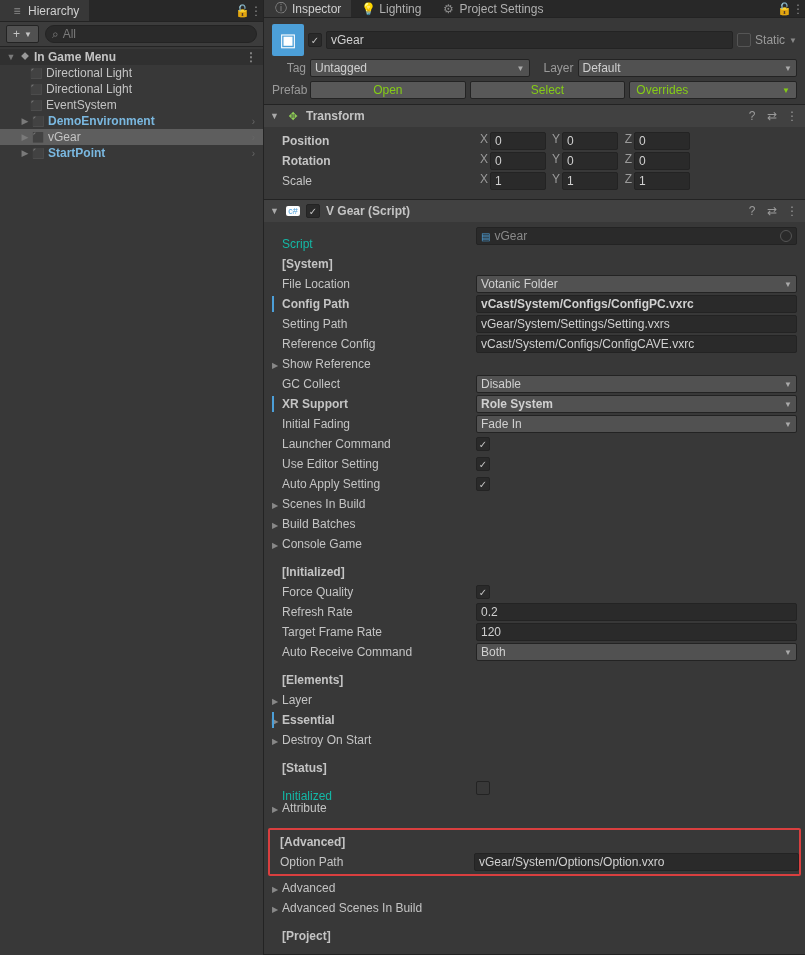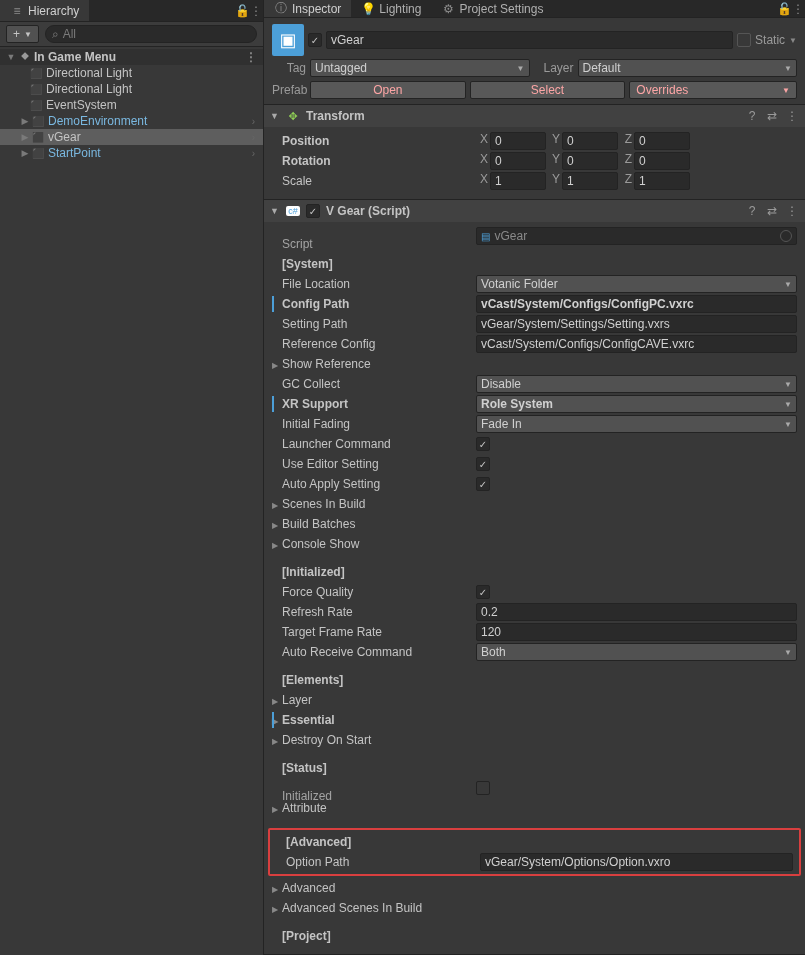--- a/index.html
+++ b/index.html
@@ -27,64 +27,64 @@
   .tree { padding: 2px 0; }
   .tree-row { display: flex; align-items: center; height: 16px; padding: 0 4px 0 0; gap: 2px; position: relative; }
   .tree-row .indent { display:inline-block; }
   .tree-row .foldout { width: 10px; text-align: center; color: #7a7a7a; font-size: 9px; }
   .tree-row .cube { width: 14px; text-align: center; font-size: 10px; }
   .tree-row .cube.blue { color: #5fa9d6; }
   .tree-row .cube.grey { color: #9a9a9a; }
   .tree-row.selected { background: #5e5e5e; }
   .tree-row.selected::after { content: ""; position: absolute; right: 4px; top: 50%; transform: translateY(-50%); color:#8c8c8c; }
   .tree-row.scene { background: #303030; font-weight: bold; }
-  .tree-row .label.blue { color: #7ab8e0; }
+  .tree-row .label.blue { color: #7ab8e0; font-weight: bold; }
   .tree-row .chev { color: #666; font-size: 10px; padding-right:4px; }
   .tree-row .more { color: #8c8c8c; padding: 0 2px; }
 
   
   .ins-header { padding: 6px 8px 4px 8px; border-bottom: 1px solid #232323; }
   .row { display: flex; align-items: center; gap: 4px; height: 20px; }
   .row + .row { margin-top: 2px; justify-content: space-between; }
   .obj-icon { width: 32px; height: 32px; background: #4c9fd8; border-radius: 2px; display: flex; align-items: center; justify-content: center; color:#fff; font-size:18px; }
   .name-field { flex: 1; height: 18px; background: #2a2a2a; border: 1px solid #232323; border-radius: 2px; padding: 0 4px; color: #d0d0d0; display:flex; align-items:center; }
   .chk { width: 14px; height: 14px; background: #2a2a2a; border: 1px solid #232323; border-radius: 2px; display: flex; align-items: center; justify-content: center; font-size: 10px; color:#c4c4c4; }
   .small-label { color: #9a9a9a; width: auto; }
   .drop { flex: 1; height: 18px; background: #515151; border: 1px solid #232323; border-radius: 2px; padding: 0 4px; display:flex; align-items:center; justify-content:space-between; color:#d0d0d0; }
   .drop .tri { font-size: 8px; color:#aaa; }
-  .btn { height: 18px; background: #585858; border: 1px solid #232323; border-radius: 2px; display:flex; align-items:center; justify-content:center; flex:1; color:#fca5a5; }
+  .btn { height: 18px; background: #585858; border: 1px solid #232323; border-radius: 2px; display:flex; align-items:center; justify-content:center; flex:1; color:#84cc16; }
 
   
   .component { border-bottom: 1px solid #232323; }
   .comp-head { display:flex; align-items:center; height:22px; padding: 0 6px; gap:6px; background:#414141; }
   .comp-head .fold { font-size:9px; color:#aaa; width:10px; }
   .comp-head .cicon { width:14px; text-align:center; font-size:11px; }
   .comp-head .ctitle { flex:1; font-weight:bold; }
   .comp-head .aux { color:#9a9a9a; width:14px; text-align:center; }
   .comp-body { padding: 4px 8px 8px 8px; }
 
   .prop { display:flex; align-items:center; height:20px; gap:4px; position:relative; }
   .prop .lab { width: 200px; padding-left: 10px; color:#c4c4c4; }
-  .prop .lab.dim { color:#a3a3a3;margin-top:15px; }
+  .prop .lab.dim { color:#14b8a6;margin-top:15px; }
   .prop .lab.bold { font-weight:bold; }
   .prop .lab.sec { font-weight:bold; color:#c4c4c4; }
   .prop .lab .fold { font-size:8px; color:#888; margin-left:-10px; display:inline-block; width:10px; }
   .prop .field { flex:1; height:18px; background:#2a2a2a; border:1px solid #232323; border-radius:2px; padding:0 4px; display:flex; align-items:center; color:#d0d0d0; }
   .prop .field.obj { background:#2a2a2a; justify-content:space-between; }
   .prop .field.obj .circ { width:12px; height:12px; border:1px solid #555; border-radius:50%; }
   .prop .drop2 { flex:1; height:18px; background:#515151; border:1px solid #232323; border-radius:2px; padding:0 4px; display:flex; align-items:center; justify-content:space-between; color:#d0d0d0; }
   .prop .drop2.bold span:first-child { font-weight:bold; }
   .prop .drop2 .tri { font-size:8px; color:#aaa; }
   .prop .xyz { flex:1; display:flex; gap:2px; }
   .prop .xyz .axl { width:12px; text-align:right; color:#9a9a9a; }
   .prop .xyz .num { width:56px; height:18px; background:#2a2a2a; border:1px solid #232323; border-radius:2px; padding:0 4px; display:flex; align-items:center; color:#d0d0d0; }
   .mod-bar { position:absolute; left:0; top:2px; bottom:2px; width:2px; background:#4c9fd8; }
   .section-gap { height: 8px; }
 
-  .highlight-box { position: relative; border: 2px solid #d93f3f; border-radius:2px; padding: 2px 6px; margin: 2px -4px; }
+  .highlight-box { position: relative; border: 2px solid #d93f3f; border-radius:2px; padding: 2px 0; margin: 2px -4px; }
 </style>
 </head>
 <body>
 
 <div class="app">
 
   <div class="panel panel-left">
     <div class="tab-bar">
       <div class="tab active">
         <span class="ticon">≡</span>
@@ -369,21 +369,21 @@
             <span class="lab">Auto Apply Setting</span>
             <span class="chk">✓</span>
           </div>
         <div class="prop">
             <span class="lab"><span class="fold">▶</span><span>Scenes In Build</span></span>
           </div>
         <div class="prop">
             <span class="lab"><span class="fold">▶</span><span>Build Batches</span></span>
           </div>
         <div class="prop">
-            <span class="lab"><span class="fold">▶</span><span>Console Show</span></span>
+            <span class="lab"><span class="fold">▶</span><span>Console Game</span></span>
           </div>
 
         <div class="section-gap"></div>
         <div class="prop">
             <span class="lab sec">[Initialized]</span>
           </div>
         <div class="prop">
             <span class="lab">Force Quality</span>
             <span class="chk">✓</span>
           </div>

